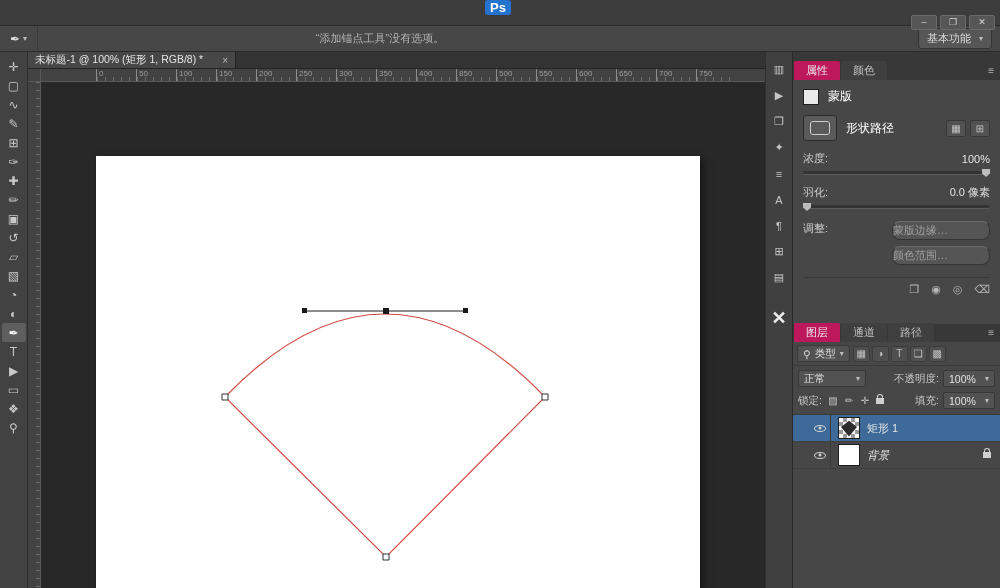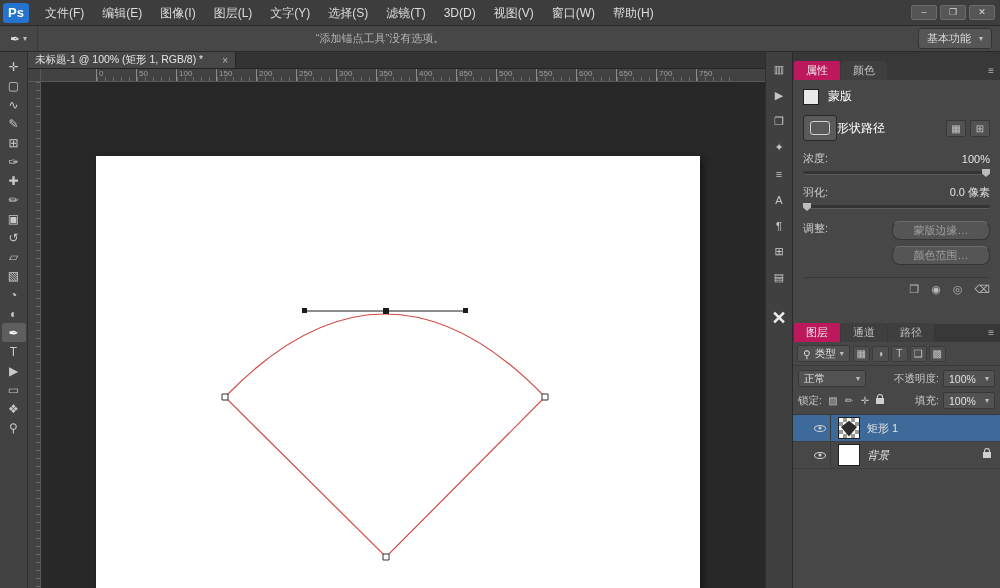--- a/index.html
+++ b/index.html
@@ -2,21 +2,21 @@
 <html><head>
 <meta charset="utf-8">
 <style>
   * { box-sizing: border-box; margin: 0; padding: 0; }
   body { margin:0; background:#222; font-family:"Liberation Sans", sans-serif; }
   .app { position:relative; width:1000px; height:588px; background:#474747; color:#d4d4d4;
          font-size:12px; overflow:hidden; }
 
   
   .menubar { position:absolute; top:0; left:0; right:0; height:26px; background:#3d3d3d;
-             border-bottom:1px solid #2a2a2a; display:flex; align-items:center; z-index:10; }
+             border-bottom:1px solid #2a2a2a; display:flex; align-items:center; z-index:10;flex-direction:column; }
   .ps-logo { width:26px; height:20px; margin:0 7px 0 3px; background:#2373cf; color:#fff;
              font-weight:bold; font-size:13px; display:flex; align-items:center; justify-content:center;
              border-radius:3px; }
   .menu-item { padding:0 9px; line-height:26px; font-size:12px; color:#dcdcdc; cursor:default; }
   .win-controls { margin-left:auto; display:flex; gap:3px; padding-right:5px; }
   .win-btn { width:26px; height:15px; background:#565656; border:1px solid #6a6a6a; color:#d8d8d8;
              font-size:9px; line-height:13px; text-align:center; border-radius:2px; }
 
   
   .optionsbar { position:absolute; top:26px; left:0; right:0; height:26px; background:#474747;
@@ -78,39 +78,39 @@
                 padding-left:1px; position:relative; }
   .ptab { padding:2px 12px 2px; font-size:11px; color:#bdbdbd; background:#3f3f3f; margin-right:1px;
           border-radius:2px 2px 0 0; }
   .ptab.active { background:#be185d; color:#ececec; }
   .panel-menu { position:absolute; right:6px; top:3px; color:#b5b5b5; font-size:10px; }
 
   .props-body { background:#474747; flex:none; height:244px; padding:8px 10px 4px; overflow:hidden; }
   .mask-row { display:flex; align-items:center; gap:9px; margin-bottom:10px; }
   .mask-thumb { width:16px; height:16px; background:#e9e9e9; border:1px solid #1f1f1f; }
   .panel-label { font-size:12px; color:#ffffff; }
-  .shape-row { display:flex; align-items:center; margin-bottom:10px; }
+  .shape-row { display:flex; align-items:center; gap:9px; margin-bottom:10px; }
   .shape-thumb { width:34px; height:26px; background:#5a5a5a; border:1px solid #292929; border-radius:3px;
                  display:flex; align-items:center; justify-content:center; }
   .shape-thumb-inner { width:20px; height:14px; border:1px solid #cfcfcf; border-radius:3px; }
   .mask-btns { margin-left:auto; display:flex; gap:4px; }
   .mini-btn { width:20px; height:17px; background:#525252; border:1px solid #383838; border-radius:2px;
               color:#c4c4c4; font-size:10px; display:flex; align-items:center; justify-content:center; }
   .prop-line { display:flex; justify-content:space-between; align-items:center; font-size:11px;
                color:#cccccc; margin:10px 0 5px; }
   .prop-value { color:#e2e2e2; }
   .slider { position:relative; height:4px; background:#333333; border-radius:2px;
             border-bottom:1px solid #5c5c5c; margin-bottom:6px; }
   .knob { position:absolute; top:-2px; width:8px; height:8px; background:#bcbcbc;
           clip-path:polygon(0 0, 100% 0, 100% 55%, 50% 100%, 0 55%); }
   .knob.at-right { right:0; } .knob.at-left { left:0; }
   .adjust-row { display:flex; margin-top:12px; font-size:11px; color:#cccccc; }
   .adjust-btns { margin-left:auto; display:flex; flex-direction:column; gap:6px; }
   .adj-btn { width:98px; height:19px; background:#555555; border:1px solid #343434; border-top-color:#6b6b6b;
-             border-radius:8px; color:#9d9d9d; font-size:11px; text-align:center; line-height:17px; }
+             border-radius:8px; color:#9d9d9d; font-size:11px; text-align:left; line-height:17px; }
   .props-footer { border-top:1px solid #393939; margin-top:12px; padding-top:5px; display:flex;
                   justify-content:flex-end; gap:12px; color:#b9b9b9; font-size:11px; }
 
   .layers-body { background:#474747; flex:1; display:flex; flex-direction:column; }
   .filter-row { display:flex; align-items:center; gap:3px; padding:3px 4px; border-bottom:1px solid #393939; flex:none; }
   .type-combo { display:flex; align-items:center; gap:4px; background:#525252; border:1px solid #383838;
                 border-radius:2px; height:17px; padding:0 5px; font-size:10.5px; color:#dddddd; }
   .f-icon { width:17px; height:16px; display:flex; align-items:center; justify-content:center; font-size:10px;
             color:#c2c2c2; background:#4f4f4f; border:1px solid #3b3b3b; border-radius:2px; }
   .blend-row { display:flex; align-items:center; gap:4px; padding:4px 5px; font-size:10.5px; color:#c8c8c8; flex:none; }
@@ -143,34 +143,20 @@
   .layer-name.italic { font-style:italic; }
   .layer-lock { margin-left:auto; margin-right:9px; }
 </style>
 </head>
 <body>
 
 <div class="app">
 
   <div class="menubar">
     <div class="ps-logo">Ps</div>
-    <div style="display:flex;">
-
-    <span class="menu-item">文件(F)</span>
-        <span class="menu-item">编辑(E)</span>
-        <span class="menu-item">图像(I)</span>
-        <span class="menu-item">图层(L)</span>
-        <span class="menu-item">文字(Y)</span>
-        <span class="menu-item">选择(S)</span>
-        <span class="menu-item">滤镜(T)</span>
-        <span class="menu-item">3D(D)</span>
-        <span class="menu-item">视图(V)</span>
-        <span class="menu-item">窗口(W)</span>
-        <span class="menu-item">帮助(H)</span>
-      </div>
     <div class="win-controls">
       <span class="win-btn">–</span>
       <span class="win-btn">❐</span>
       <span class="win-btn">✕</span>
     </div>
   </div>
 
   <div class="optionsbar">
     <div class="tool-preset">
       <span>✒</span>

